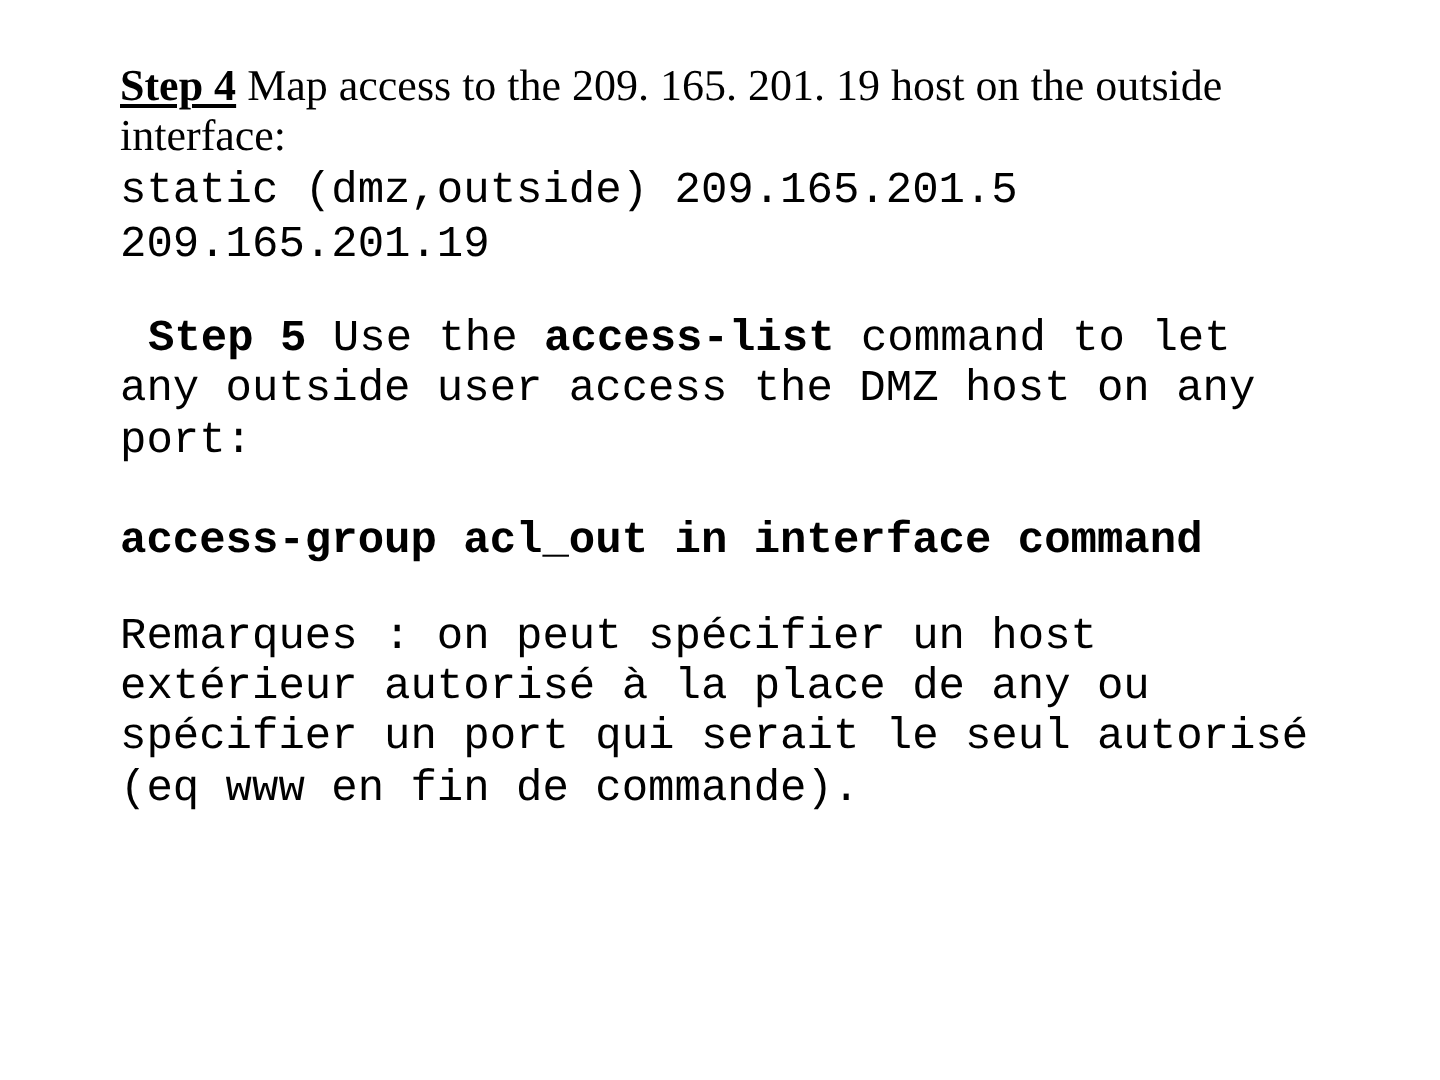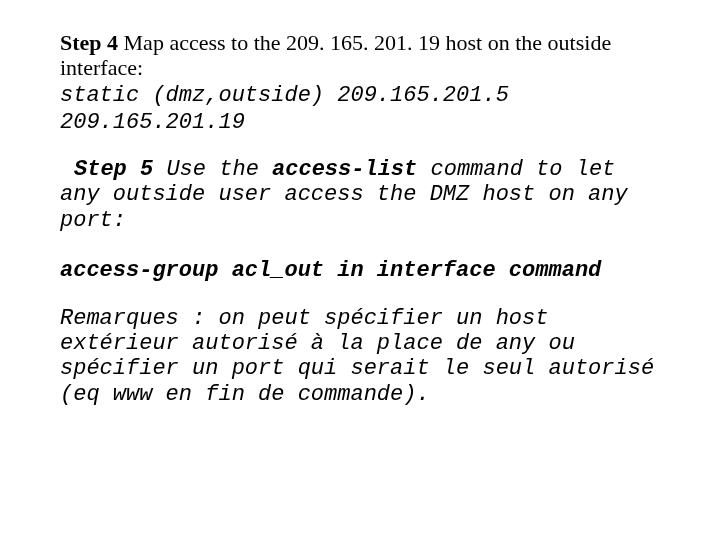--- a/index.html
+++ b/index.html
@@ -12,26 +12,25 @@
     font-size: 22px;
     line-height: 1.15;
     color: #000;
     overflow: hidden;
   }
   .page {
     padding: 30px 60px 0 60px;
   }
   .mono {
     font-family: "Courier New", Courier, monospace;
-    font-style: italic;
   }
   .block {
     margin: 0 0 22px 0;
   }
-  .u { }
+  .u { text-decoration: underline; }
   .b { font-weight: bold; }
   .step5-lead { margin-left: 14px; text-align: center; }
 </style>
 </head>
 <body>
 
 <div class="page">
 
   <p class="block">
     <span class="b"><span class="u">Step 4</span></span><span> Map access to the 209. 165. 201. 19 host on the outside interface:</span><br>

